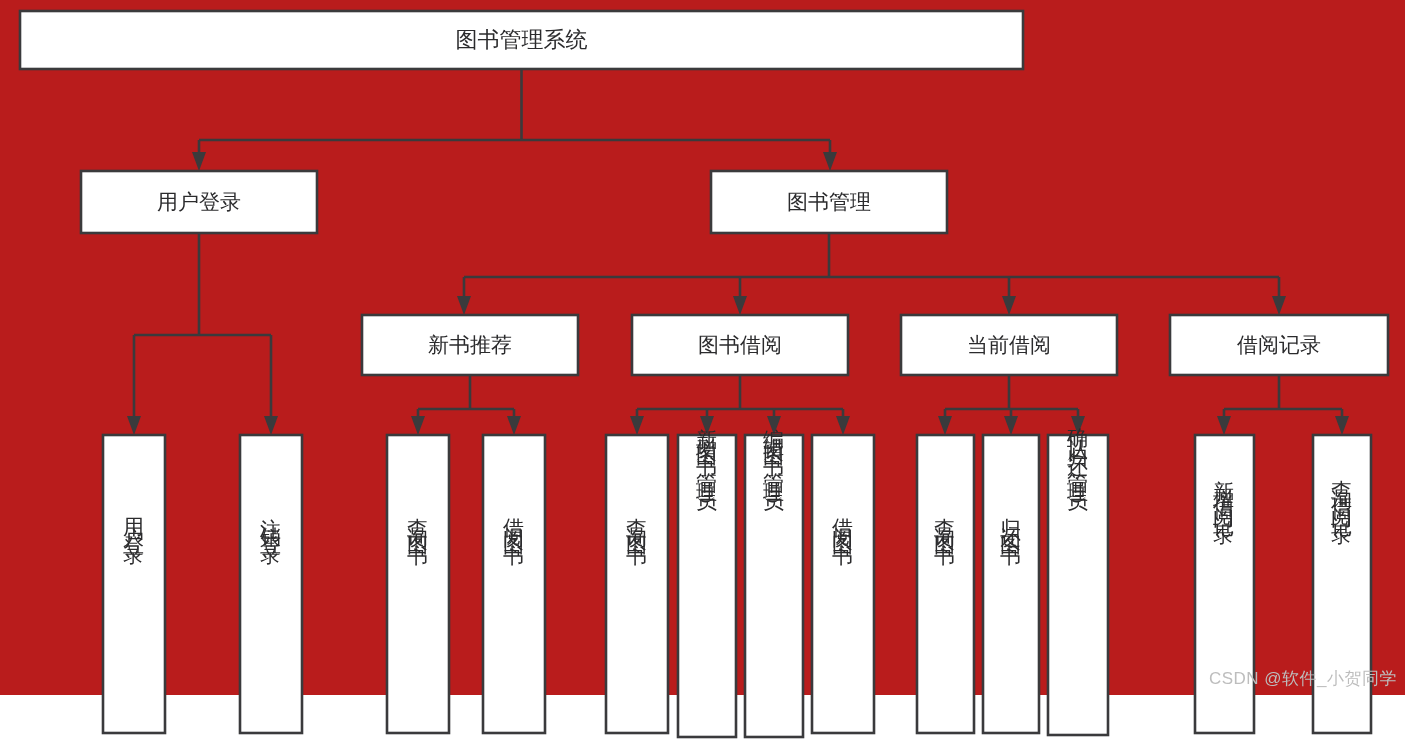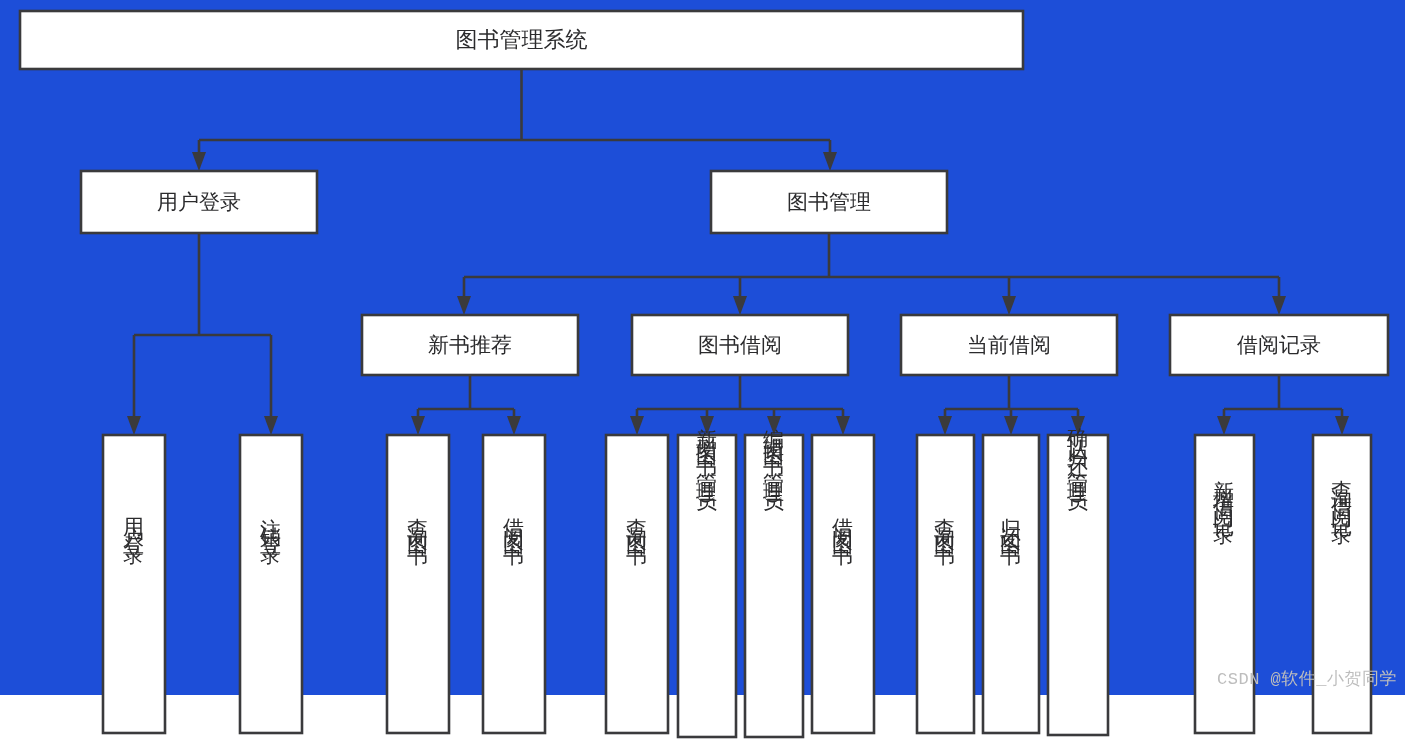--- a/index.html
+++ b/index.html
@@ -10,21 +10,21 @@
   body {
     width: 1405px;
     height: 747px;
     font-family: "Liberation Sans", "DejaVu Sans", sans-serif;
     overflow: hidden;
   }
   #diagram-root {
     position: relative;
     width: 1405px;
     height: 695px;
-    background: #1d4ed8;
+    background: #b91c1c;
   }
   svg.diagram-canvas {
     position: absolute;
     left: 0;
     top: 0;
     width: 1405px;
     height: 747px;
     display: block;
   }
   .node-box {
@@ -53,21 +53,21 @@
     stroke-linecap: butt;
   }
   .arrow-head {
     fill: #3a3a3c;
     stroke: none;
   }
   .watermark {
     position: absolute;
     right: 8px;
     bottom: 5px;
-    font-family: Liberation Mono, monospace;
+    font-family: Liberation Sans, sans-serif;
     font-size: 17px;
     color: #bdbdbd;
     letter-spacing: 0.5px;
     white-space: nowrap;
     user-select: none;
   }
 </style>
 </head>
 <body>
 

